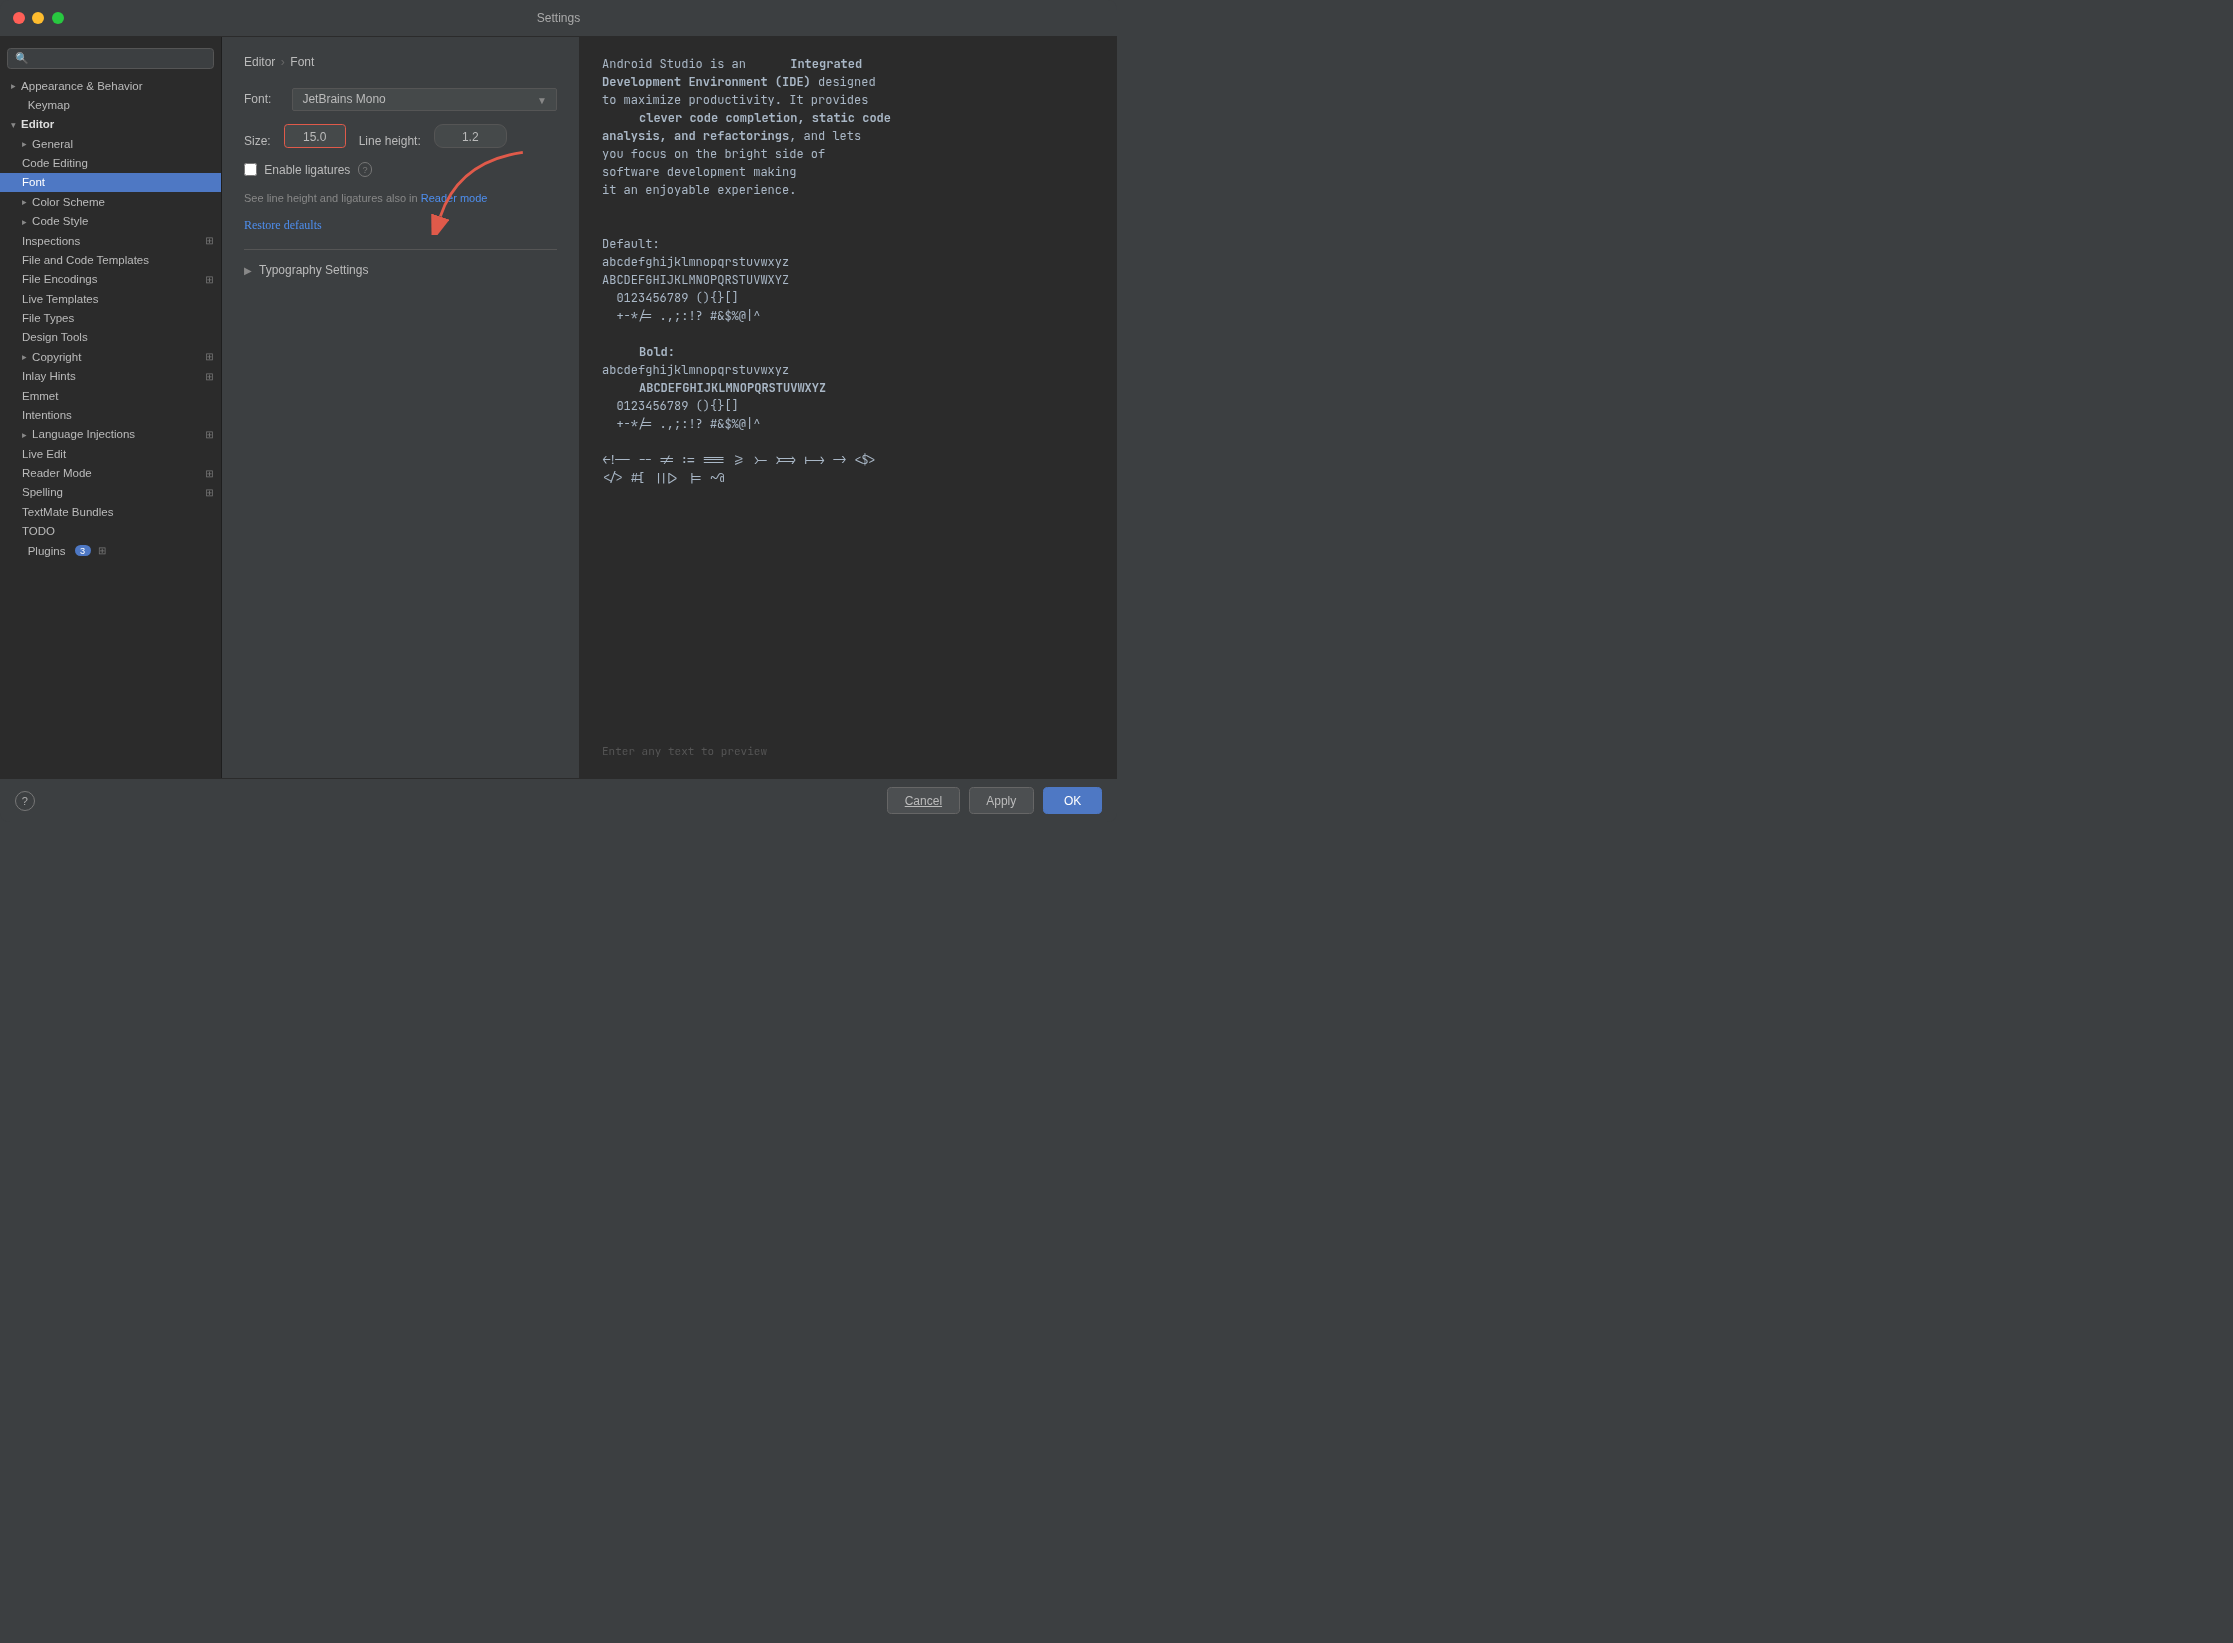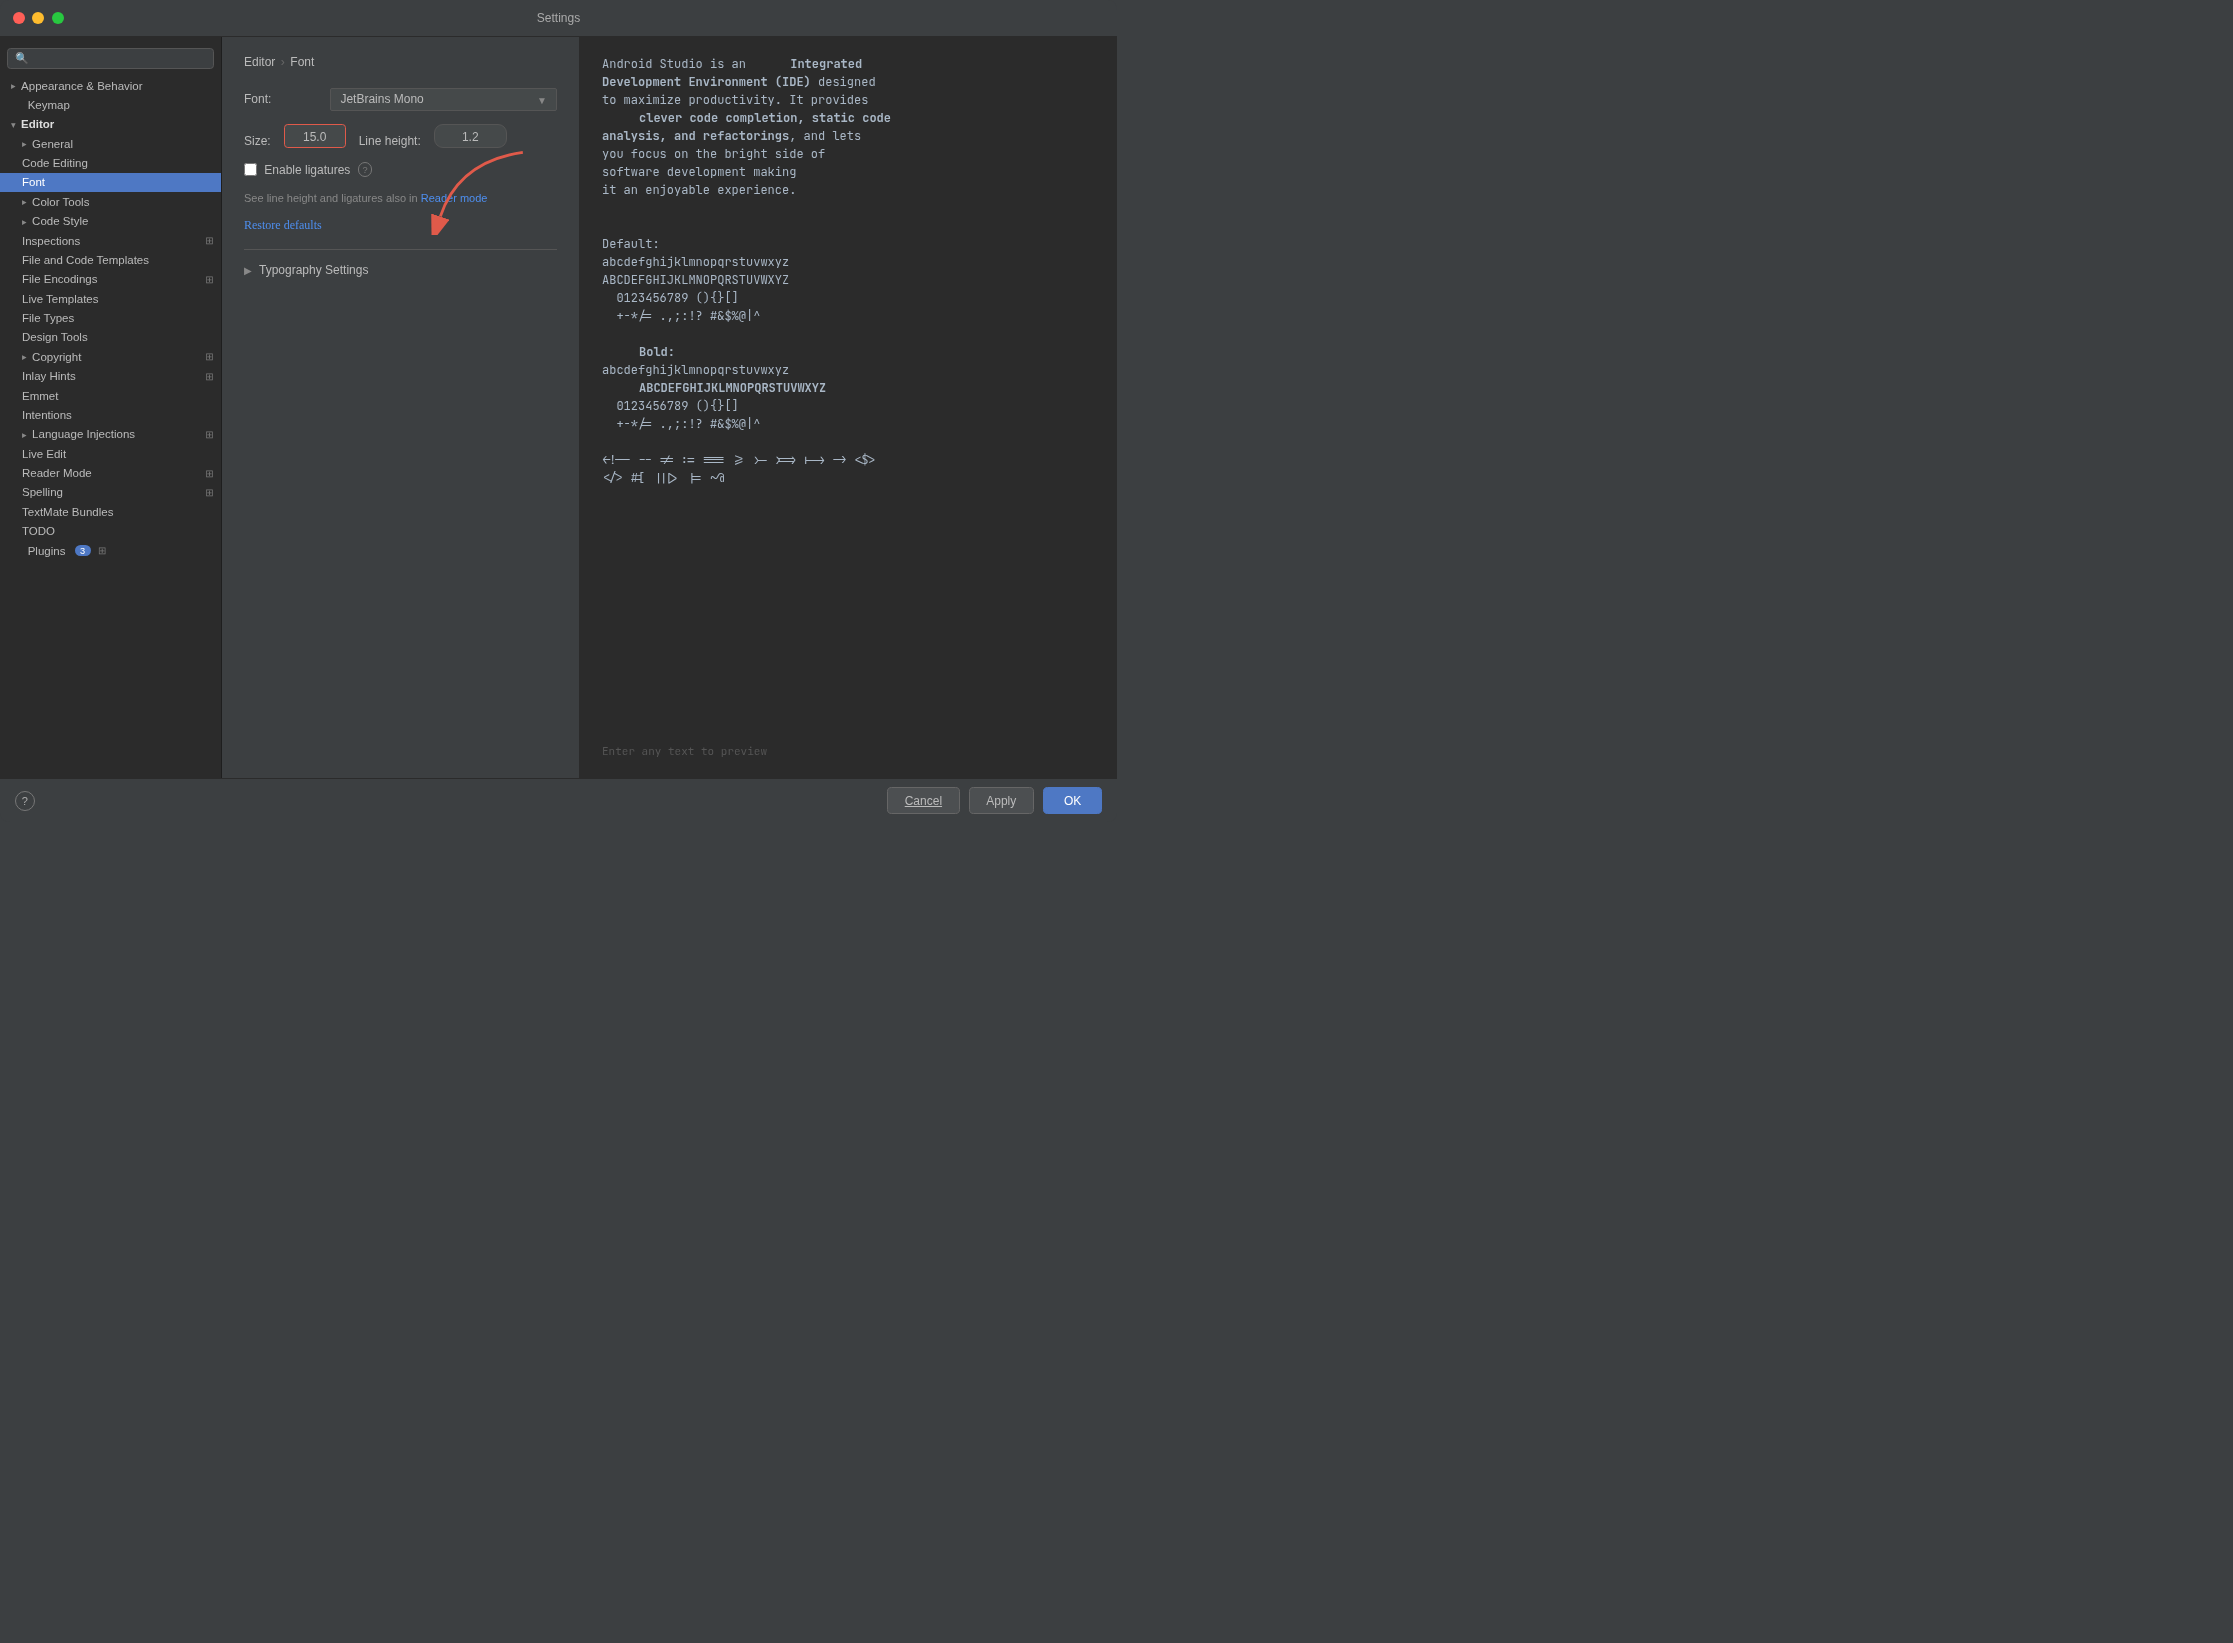--- a/index.html
+++ b/index.html
@@ -161,21 +161,20 @@
     .font-select-wrap {
       flex: 1;
       background: #45494a;
       border: 0.9px solid #555;
       border-radius: 2px;
       padding: 3.7px 9.2px;
       display: flex;
       align-items: flex-end;
       justify-content: space-between;
       cursor: pointer;
-      margin-left: 38px;
     }
     .font-select-wrap span { font-size: 12px; color: #bbb; }
     .font-select-wrap .dropdown-arrow { color: #888; font-size: 10px; }
 
     .size-row {
       display: flex;
       align-items: flex-end;
       gap: 13px;
       margin-bottom: 14.7px;
     }
@@ -427,21 +426,21 @@
           <span style="">General</span>
         </div>
         <div class="sidebar-item indent-1">
           <span style="">Code Editing</span>
         </div>
         <div class="sidebar-item selected indent-1">
           <span style="">Font</span>
         </div>
         <div class="sidebar-item indent-1">
           <span class="chevron">▸</span>
-          <span style="">Color Tools</span>
+          <span style="">Color Scheme</span>
         </div>
         <div class="sidebar-item indent-1">
           <span class="chevron">▸</span>
           <span style="">Code Style</span>
         </div>
         <div class="sidebar-item indent-1">
           <span style="">Inspections</span>
           <span class="icon-badge">⊞</span>
         </div>
         <div class="sidebar-item indent-1">

